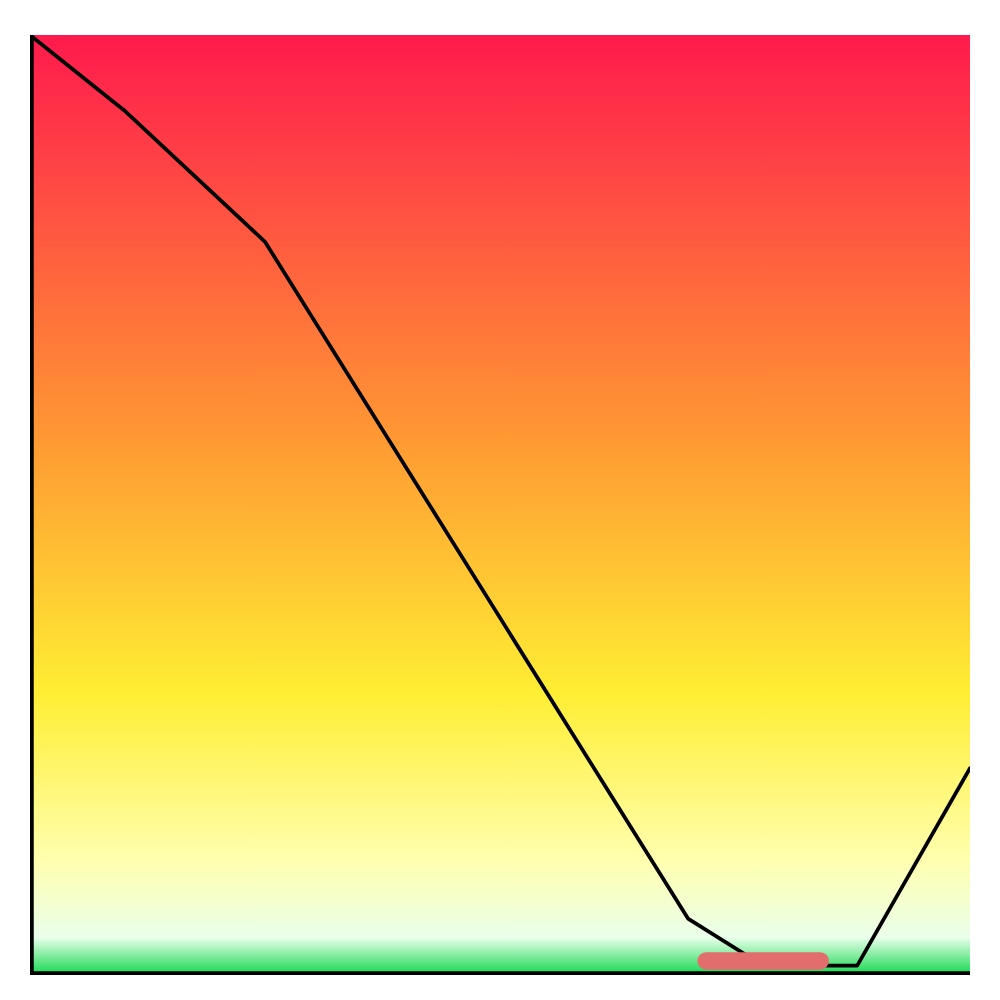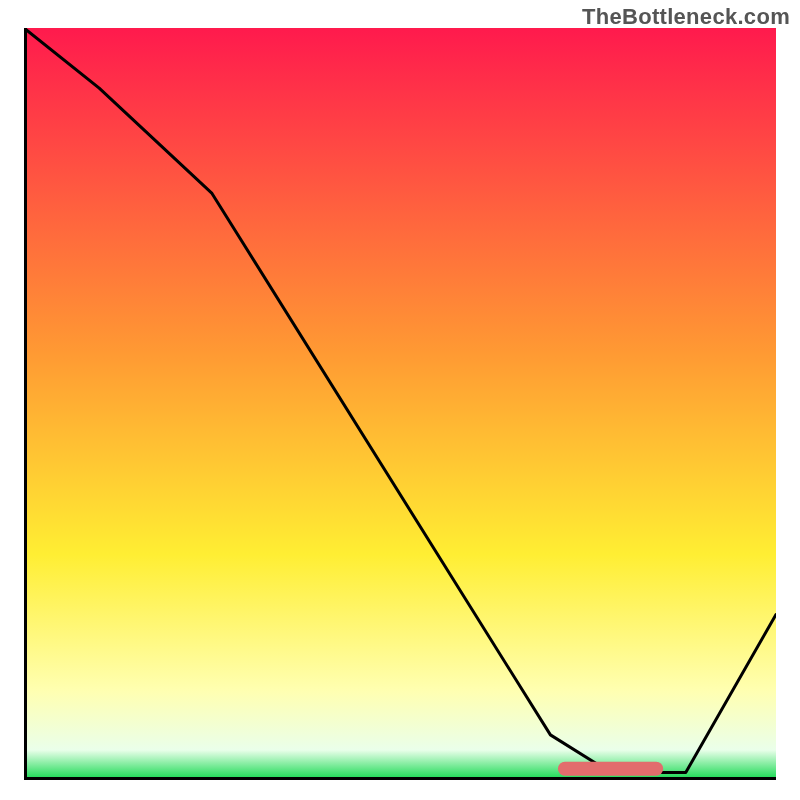--- a/index.html
+++ b/index.html
@@ -35,21 +35,20 @@
   .chart-frame svg {
     display: block;
     width: 752px;
     height: 752px;
   }
 </style>
 </head>
 <body>
 
 <div class="page">
-  <div class="watermark">TheBottleneck.com</div>
 
   <div class="chart-frame">
     <svg id="chart-svg" viewBox="0 0 752 752">
         <defs>
           <linearGradient id="bg-grad" x1="0" y1="0" x2="0" y2="1">
             <stop offset="0%" stop-color="#ff1a4d"></stop>
             <stop offset="43%" stop-color="#ff9933"></stop>
             <stop offset="70%" stop-color="#ffee33"></stop>
             <stop offset="88%" stop-color="#ffffb0"></stop>
             <stop offset="96%" stop-color="#eaffea"></stop>

